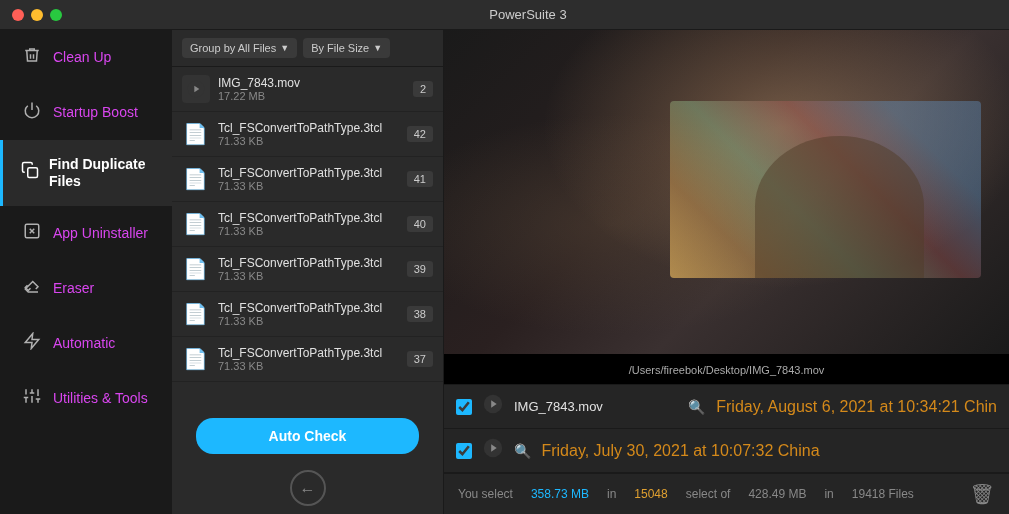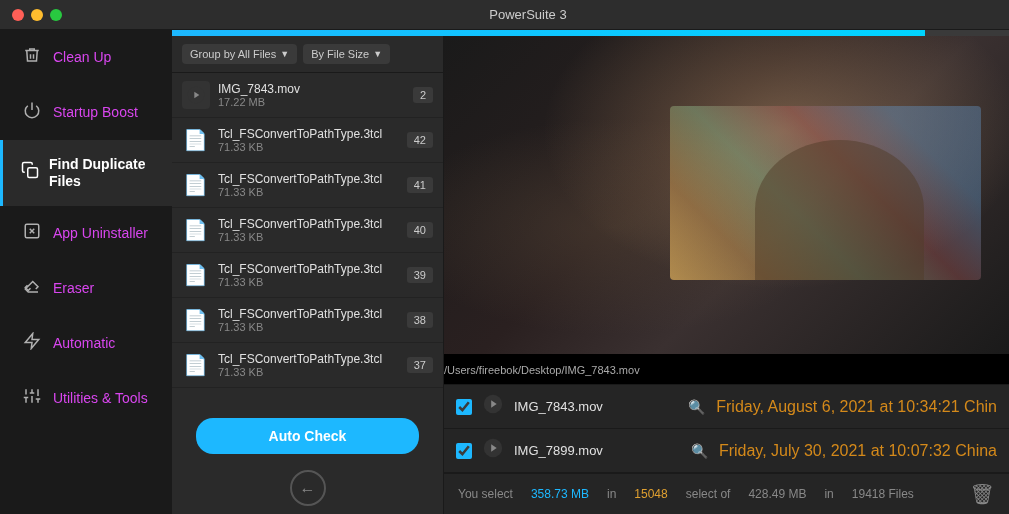--- a/index.html
+++ b/index.html
@@ -83,21 +83,20 @@
       width: 22px;
       text-align: center;
     }
     .sidebar-item .label {
       line-height: 1.2;
     }
     
     .content {
       flex: 1;
       display: flex;
-      flex-direction: column;
       background: #f97316;
       overflow: hidden;
     }
     
     .progress-bar-container {
       height: 6px;
       background: #3a3a3a;
       flex-shrink: 0;
     }
     .progress-bar-fill {
@@ -290,20 +289,21 @@
     .img-person {
       position: absolute;
       top: 30%; left: 55%; width: 30%; bottom: 30%;
       background: rgba(80,60,40,0.5);
       border-radius: 50% 50% 0 0;
     }
     .preview-filepath {
       position: absolute;
       bottom: 8px;
       left: 0; right: 0;
+      text-align: center;
       color: #aaa;
       font-size: 11px;
     }
     
     .results-area {
       background: #252525;
       border-top: 1px solid #1a1a1a;
       flex-shrink: 0;
     }
     .result-row {
@@ -576,21 +576,20 @@
             <span class="result-date">Friday, August 6, 2021 at 10:34:21 Chin</span>
           </div>
           <div class="result-row">
             <input type="checkbox" class="result-checkbox" checked="" style="">
             <span class="result-file-icon">
               <svg width="22" height="22" viewBox="0 0 24 24" fill="#444">
                 <circle cx="12" cy="12" r="10" fill="#333"></circle>
                 <path d="M10 8l6 4-6 4V8z" fill="#888"></path>
               </svg>
             </span>
-            <span class="result-filename">IMG_7899.mov</span>
             <span class="result-search-icon">🔍</span>
             <span class="result-date">Friday, July 30, 2021 at 10:07:32 China</span>
           </div>
         </div>
 
         <div class="status-bar">
           <span>You select </span>
           <span class="highlight-blue">358.73 MB</span>
           <span> in </span>
           <span class="highlight-yellow">15048</span>

